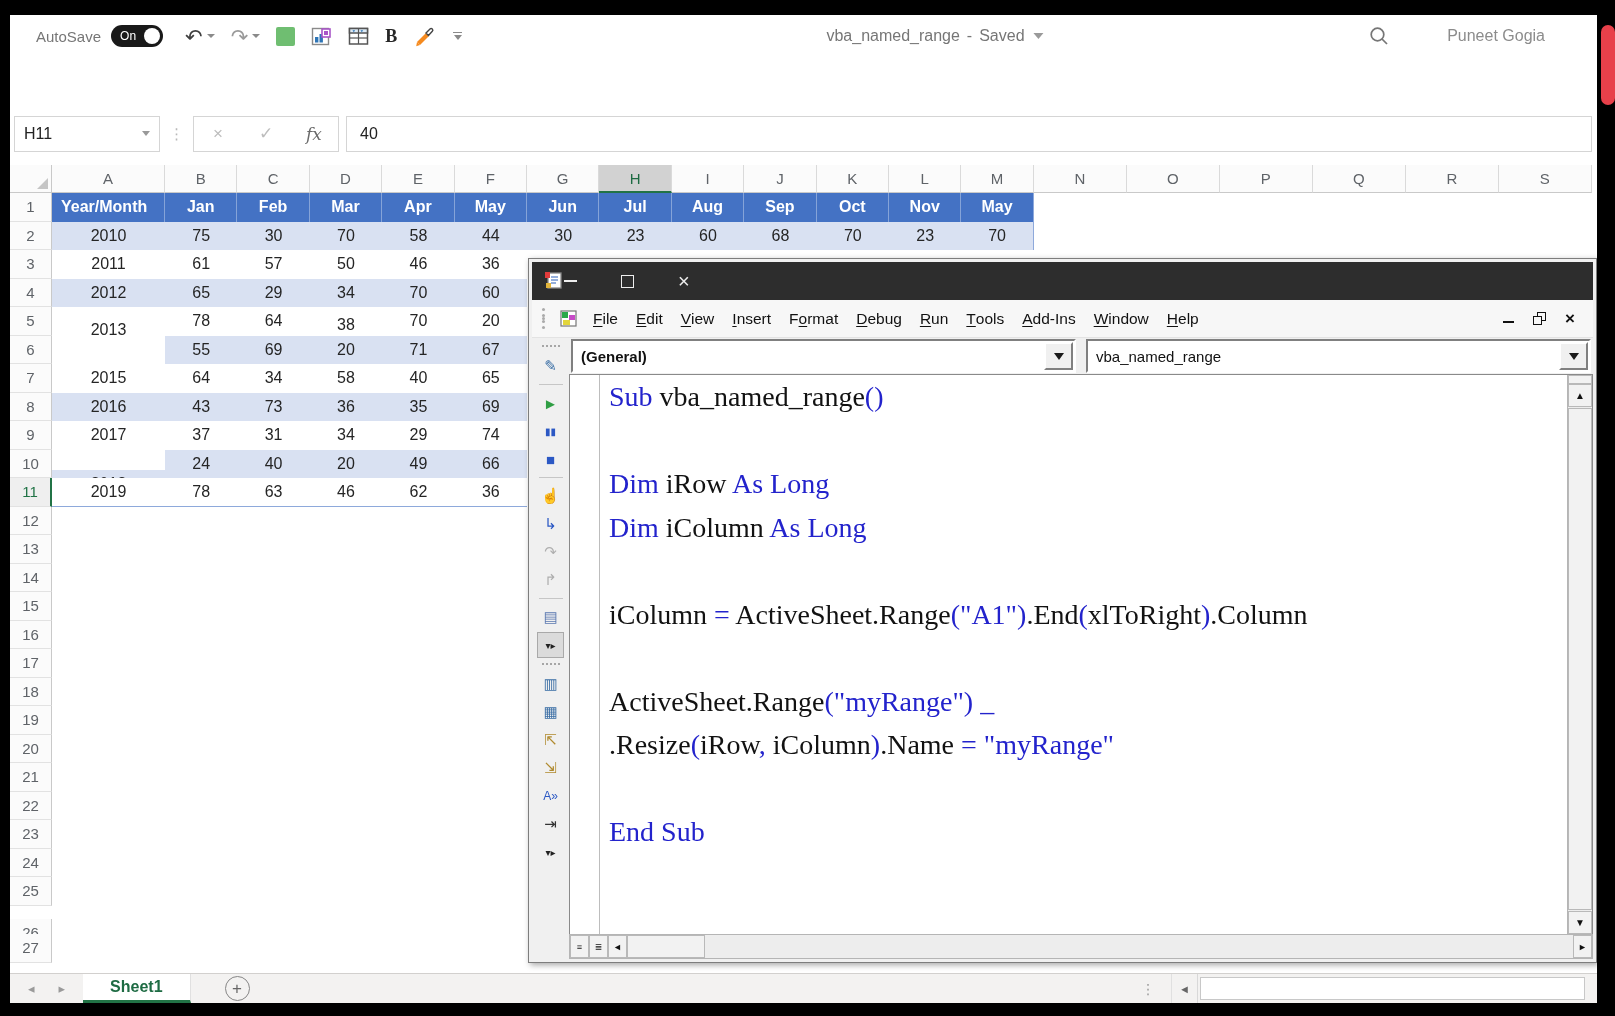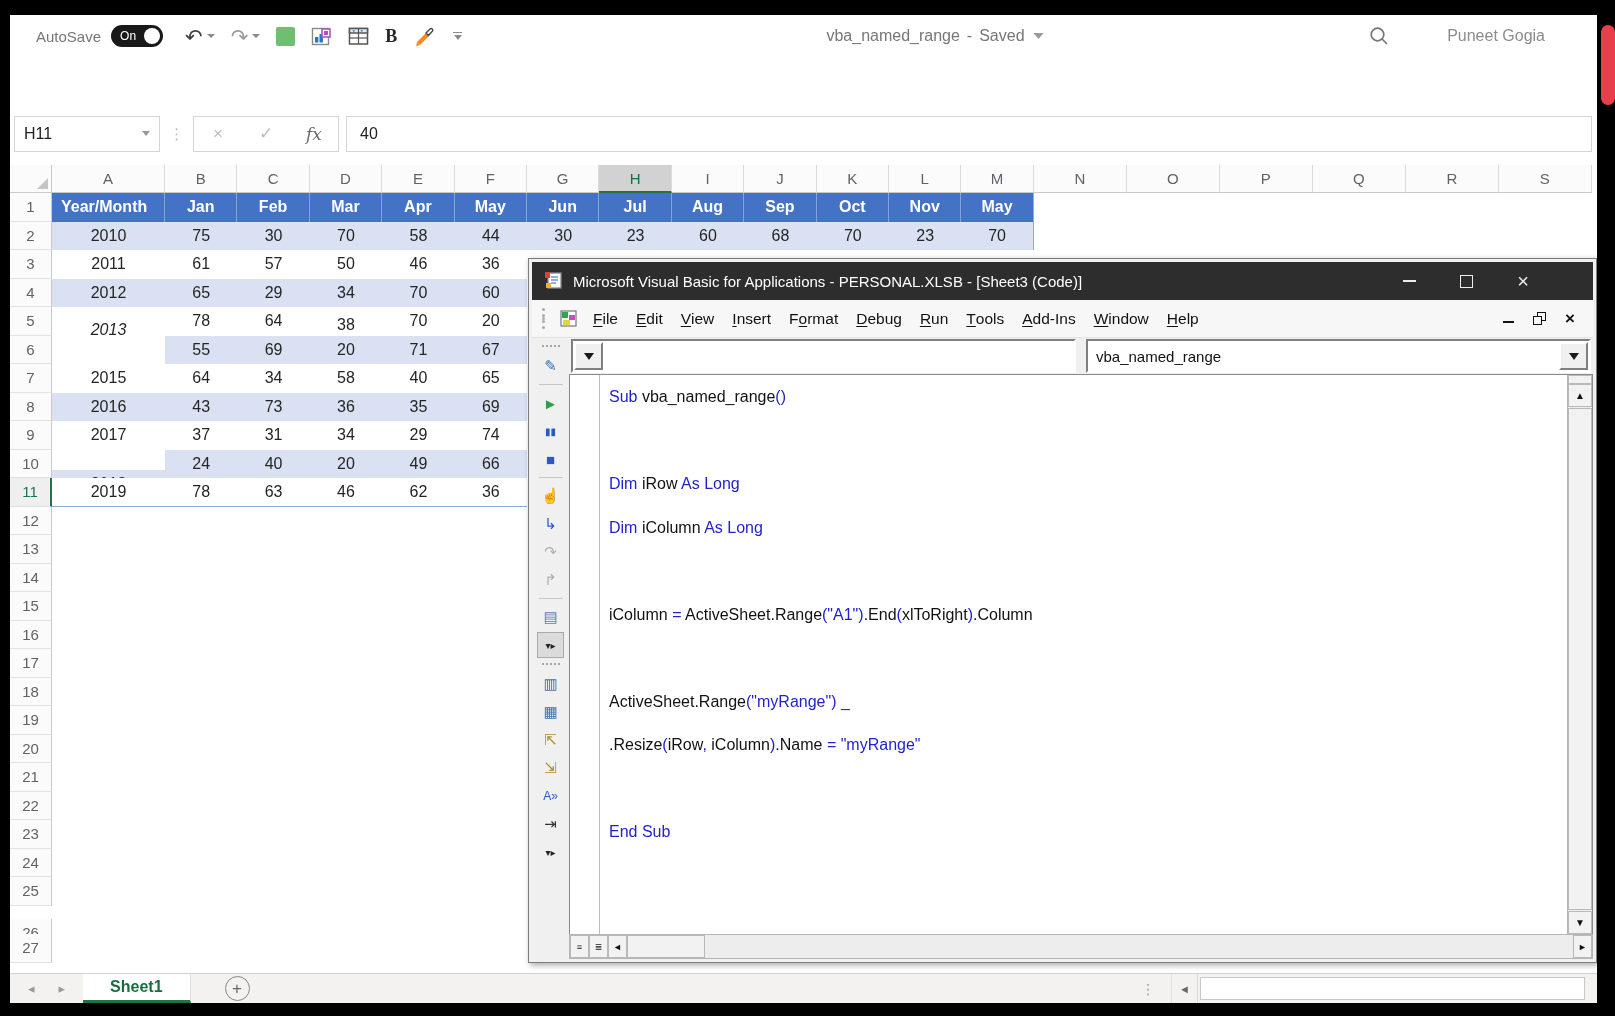--- a/index.html
+++ b/index.html
@@ -100,21 +100,21 @@
   .vba-right{flex:1;display:flex;flex-direction:column;min-width:0}
   .vba-combos{height:36px;display:flex;gap:10px;padding:1px 2px;flex:none}
   .combo{flex:1;background:#fff;border:2px solid;border-color:#808080 #FFF #FFF #808080;display:flex;align-items:stretch;font-size:15px;color:#111;min-width:0}
   .combo-text{flex:1;display:flex;align-items:center;padding-left:8px;white-space:nowrap;overflow:hidden}
   .combo.obj .combo-text{font-weight:700}
   .combo-arrow{width:29px;background:#F0F0F0;border:2px solid;border-color:#FFF #808080 #808080 #FFF;display:flex;align-items:center;justify-content:center;margin:1px;cursor:pointer}
   .combo-arrow b{width:0;height:0;border-left:5px solid transparent;border-right:5px solid transparent;border-top:7px solid #1a1a1a}
 
   .vba-code{flex:1;display:flex;background:#fff;border:1px solid #8a8a8a;border-bottom:none;min-height:0}
   .code-margin{width:30px;background:#FFF;border-right:1px solid #BDBDBD;flex:none}
-  .code-text{flex:1;overflow:hidden;padding-left:9px;font-family:Liberation Sans, sans-serif;font-size:16px;line-height:43.5px;color:#121212}
+  .code-text{flex:1;overflow:hidden;padding-left:9px;font-family:Liberation Serif, serif;font-size:28px;line-height:43.5px;color:#121212}
   .code-line{height:43.5px;white-space:pre}
   .code-line .k{color:#2323CC}
   .vba-vscroll{width:25px;background:#EDEDED;border-left:1px solid #B5B5B5;display:flex;flex-direction:column;flex:none}
   .split-box{height:9px;background:#F2F2F2;border:1px solid #B9B9B9}
   .sbtn{height:23px;background:#F2F2F2;border:1px solid #B9B9B9;display:flex;align-items:center;justify-content:center;font-size:10px;color:#111;cursor:pointer}
   .vthumb{flex:1;background:#F2F2F2;border:1px solid #B9B9B9;margin:1px 0}
   .vba-hscroll{height:25px;background:#EDEDED;border:1px solid #B5B5B5;border-top:1px solid #B5B5B5;display:flex;align-items:stretch;flex:none}
   .hs-btn{width:19px;display:flex;align-items:center;justify-content:center;background:#F2F2F2;border:1px solid #B9B9B9;font-size:9px;color:#111;cursor:pointer}
   .hs-thumb{width:78px;background:#F2F2F2;border:1px solid #B9B9B9}
   .hs-track{flex:1}
@@ -298,21 +298,21 @@
           <div class="cell " style="left: 185.4px; width: 72.4px; top: 57px; height: 28.5px;">57</div>
           <div class="cell " style="left: 257.8px; width: 72.4px; top: 57px; height: 28.5px;">50</div>
           <div class="cell " style="left: 330.2px; width: 72.4px; top: 57px; height: 28.5px;">46</div>
           <div class="cell " style="left: 402.6px; width: 72.4px; top: 57px; height: 28.5px;">36</div>
           <div class="cell band" style="left: 0px; width: 113px; top: 85.5px; height: 28.5px;">2012</div>
           <div class="cell band" style="left: 113px; width: 72.4px; top: 85.5px; height: 28.5px;">65</div>
           <div class="cell band" style="left: 185.4px; width: 72.4px; top: 85.5px; height: 28.5px;">29</div>
           <div class="cell band" style="left: 257.8px; width: 72.4px; top: 85.5px; height: 28.5px;">34</div>
           <div class="cell band" style="left: 330.2px; width: 72.4px; top: 85.5px; height: 28.5px;">70</div>
           <div class="cell band" style="left: 402.6px; width: 72.4px; top: 85.5px; height: 28.5px;">60</div>
-          <div class="cell " style="left: 0px; width: 113px; top: 114px; height: 46px; font-style: italic;">2013</div>
+          <div class="cell " style="left: 0px; width: 113px; top: 114px; height: 46px;">2013</div>
           <div class="cell " style="left: 113px; width: 72.4px; top: 114px; height: 28.5px;">78</div>
           <div class="cell " style="left: 185.4px; width: 72.4px; top: 114px; height: 28.5px;">64</div>
           <div class="cell " style="left: 257.8px; width: 72.4px; top: 114px; height: 35px;">38</div>
           <div class="cell " style="left: 330.2px; width: 72.4px; top: 114px; height: 28.5px;">70</div>
           <div class="cell " style="left: 402.6px; width: 72.4px; top: 114px; height: 28.5px;">20</div>
           <div class="cell band" style="left: 0px; width: 113px; top: 142.5px; height: 28.5px; margin-top: 48px;">2014</div>
           <div class="cell band" style="left: 113px; width: 72.4px; top: 142.5px; height: 28.5px;">55</div>
           <div class="cell band" style="left: 185.4px; width: 72.4px; top: 142.5px; height: 28.5px;">69</div>
           <div class="cell band" style="left: 257.8px; width: 72.4px; top: 142.5px; height: 28.5px;">20</div>
           <div class="cell band" style="left: 330.2px; width: 72.4px; top: 142.5px; height: 28.5px;">71</div>
@@ -373,21 +373,20 @@
 
     <div class="vba-titlebar">
       <svg width="20" height="20">
           <rect x="4" y="2" width="13" height="15" fill="#FFF" stroke="#888" stroke-width="1.3"></rect>
           <line x1="7" y1="6" x2="14" y2="6" stroke="#7A9BD4" stroke-width="1.6"></line>
           <line x1="7" y1="9" x2="14" y2="9" stroke="#7A9BD4" stroke-width="1.6"></line>
           <line x1="7" y1="12" x2="12" y2="12" stroke="#7A9BD4" stroke-width="1.6"></line>
           <rect x="1" y="1" width="5" height="6" fill="#E23B3B"></rect>
           <rect x="2" y="12" width="5" height="5" fill="#E2B43B"></rect>
         </svg>
-      <span class="vba-title-text">Microsoft Visual Basic for Applications - PERSONAL.XLSB - [Sheet3 (Code)]</span>
       <div class="vba-winbtns">
         <span class="vb-min"></span>
         <span class="vb-max"></span>
         <span class="vb-close">×</span>
       </div>
     </div>
 
     <div class="vba-menubar">
       <span class="vdots"></span>
       <svg width="19" height="19" style="margin:0 6px">
@@ -474,20 +473,21 @@
           <div class="tool">
             <span style="color: rgb(51, 51, 51);">⇥</span>
           </div>
           <div class="tool">
             <span style="color: rgb(34, 34, 34); font-size: 10px;">▾▸</span>
           </div>
         </div>
       <div class="vba-right">
         <div class="vba-combos">
           <div class="combo obj">
+            <span class="combo-text">(General)</span>
             <span class="combo-arrow">
                 <b></b>
               </span>
           </div>
           <div class="combo">
             <span class="combo-text">vba_named_range</span>
             <span class="combo-arrow">
                 <b></b>
               </span>
           </div>

